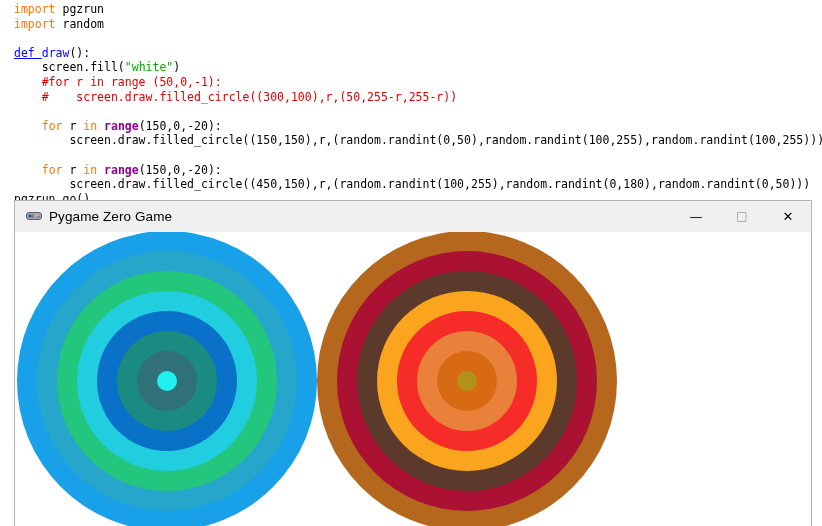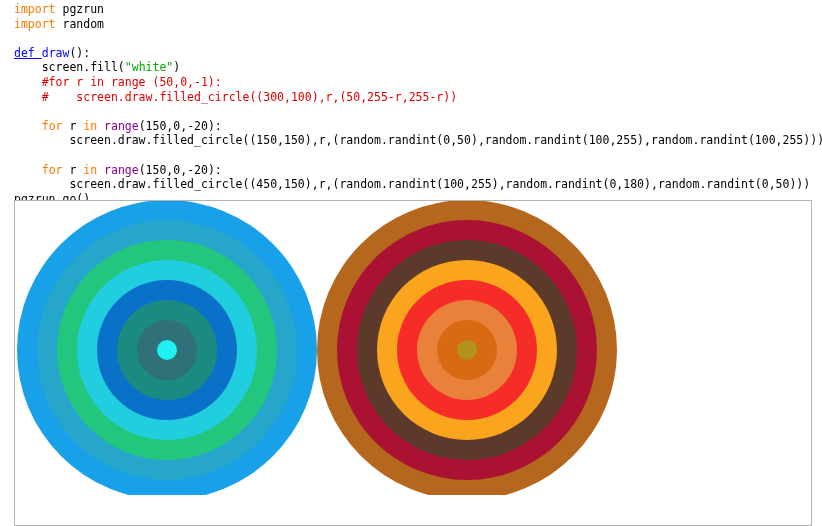--- a/index.html
+++ b/index.html
@@ -31,21 +31,21 @@
     line-height: 14.6px;
     white-space: pre;
     color: #000000;
     padding: 2px 0 0 2px;
   }
   .kw      { color: #ff7700; }
   .def     { color: #0000ff; text-decoration: underline; }     
   .fn      { color: #0000ff; }     
   .str     { color: #00aa00; }     
   .cmt     { color: #dd0000; }     
-  .builtin { color: #900090; }     
+  .builtin { color: #900090; font-weight: bold; }     
   .plain   { color: #000000; }
 
   
   #game-window {
     position: absolute;
     left: 14px;
     top: 200px;
     width: 798px;
     height: 326px;
     background: #ffffff;
@@ -114,20 +114,42 @@
 </style>
 </head>
 <body>
 
 <div id="editor">
   <div id="code"><div><span class="kw">import </span><span class="plain">pgzrun</span></div><div><span class="kw">import </span><span class="plain">random</span></div><div>&nbsp;</div><div><span class="def">def </span><span class="fn">draw</span><span class="plain">():</span></div><div><span class="plain">    screen.fill(</span><span class="str">"white"</span><span class="plain">)</span></div><div><span class="cmt">    #for r in range (50,0,-1):</span></div><div><span class="cmt">    #    screen.draw.filled_circle((300,100),r,(50,255-r,255-r))</span></div><div>&nbsp;</div><div><span class="plain">    </span><span class="kw">for </span><span class="plain">r </span><span class="kw">in </span><span class="builtin">range</span><span class="plain">(150,0,-20):</span></div><div><span class="plain">        screen.draw.filled_circle((150,150),r,(random.randint(0,50),random.randint(100,255),random.randint(100,255)))</span></div><div>&nbsp;</div><div><span class="plain">    </span><span class="kw">for </span><span class="plain">r </span><span class="kw">in </span><span class="builtin">range</span><span class="plain">(150,0,-20):</span></div><div><span class="plain">        screen.draw.filled_circle((450,150),r,(random.randint(100,255),random.randint(0,180),random.randint(0,50)))</span></div><div><span class="plain">pgzrun.go()</span></div></div>
 </div>
 
 <div id="game-window">
 
+  <div id="titlebar">
+    <svg id="title-icon" viewBox="0 0 16 16">
+      <rect x="0.5" y="4.5" width="15" height="7" rx="2.5" ry="2.5" fill="#9aa6b4" stroke="#5c6673" stroke-width="1"></rect>
+      <circle cx="4" cy="8" r="1.6" fill="#2b4a6f"></circle>
+      <circle cx="10.6" cy="6.8" r="1" fill="#e8c84a"></circle>
+      <circle cx="12.7" cy="8.8" r="1" fill="#d05050"></circle>
+      <rect x="6.2" y="6" width="1.2" height="4" fill="#6a7684"></rect>
+    </svg>
+    <span id="title-text">Pygame Zero Game</span>
+
+    <div id="win-controls">
+      <div class="win-btn">
+        <span class="glyph">—</span>
+      </div>
+      <div class="win-btn">
+        <span class="glyph dim">□</span>
+      </div>
+      <div class="win-btn close">
+        <span class="glyph">✕</span>
+      </div>
+    </div>
+  </div>
 
   <div id="canvas-area">
     <svg id="canvas-svg" width="796" height="294">
         <g>
           <circle cx="152" cy="149" r="150" fill="#18a0e8"></circle>
           <circle cx="152" cy="149" r="130" fill="#27a6cc"></circle>
           <circle cx="152" cy="149" r="110" fill="#22c67d"></circle>
           <circle cx="152" cy="149" r="90" fill="#21cee0"></circle>
           <circle cx="152" cy="149" r="70" fill="#0a71c8"></circle>
           <circle cx="152" cy="149" r="50" fill="#1b8b82"></circle>

